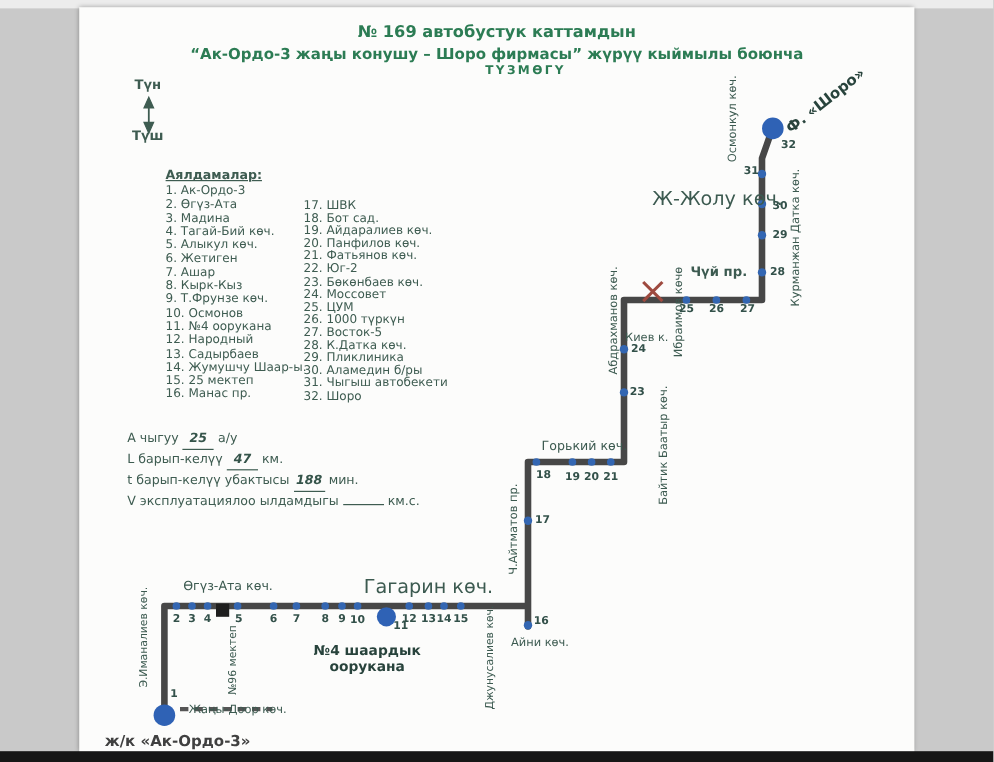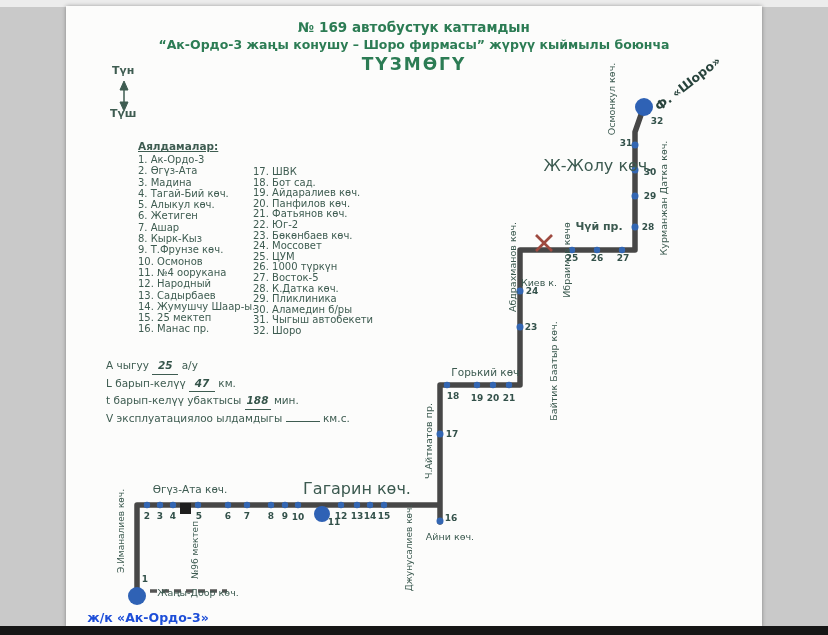--- a/index.html
+++ b/index.html
@@ -5,21 +5,21 @@
   html,body{margin:0;padding:0;background:#c9c9c9;}
   .stage{position:relative;width:828px;height:635px;overflow:hidden;background:#c9c9c9;
          font-family:"DejaVu Sans", sans-serif;}
   .topband{position:absolute;left:0;top:0;width:828px;height:7px;background:#ececec;}
   .page{position:absolute;left:66px;top:6px;width:696px;height:621px;background:#fcfcfb;
         box-shadow:0 0 4px rgba(0,0,0,.35);}
   .bottombar{position:absolute;left:0;top:626px;width:828px;height:9px;background:#161616;}
   .ttl{position:absolute;left:66px;width:696px;text-align:center;color:#2c7c54;font-weight:bold;}
   .ttl1{top:19px;font-size:13.5px;}
   .ttl2{top:37px;font-size:12.5px;}
-  .ttl3{top:54px;font-size:17px;letter-spacing:2px;}
+  .ttl3{top:54px;font-size:10px;letter-spacing:2px;padding-left:24px;}
 
   .compass-label{position:absolute;font-size:11px;color:#3e5c51;font-weight:bold;}
 
   .legend-head{position:absolute;left:138px;top:140px;font-size:10.5px;font-weight:bold;
                text-decoration:underline;color:#3e5c51;}
   .legend-col{position:absolute;color:#3e5c51;font-size:10px;line-height:11.3px;white-space:nowrap;}
 
   .stats{position:absolute;left:106px;top:357px;color:#3e5c51;font-size:10.5px;line-height:16.5px;white-space:nowrap;}
   .stat-val{display:inline-block;min-width:26px;text-align:center;border-bottom:1px solid #3e5c51;
             font-style:italic;font-weight:bold;color:#35544a;}
@@ -158,21 +158,23 @@
   <div class="slabel" style="left:554px;top:371px;--rot:-90deg;font-size:9.5px;">Байтик Баатыр көч.</div>
   <div class="slabel" style="left:487px;top:372px;font-size:10.5px;">Горький көч.</div>
   <div class="slabel" style="left:429px;top:441px;--rot:-90deg;font-size:9.5px;">Ч.Айтматов пр.</div>
   <div class="slabel" style="left:450px;top:537px;font-size:9.5px;">Айни көч.</div>
   <div class="slabel" style="left:409px;top:548px;--rot:-90deg;font-size:9px;">Джунусалиев көч.</div>
   <div class="slabel" style="left:357px;top:489px;font-size:16px;">Гагарин көч.</div>
   <div class="slabel" style="left:190px;top:489px;font-size:10.5px;">Өгүз-Ата көч.</div>
   <div class="slabel" style="left:121px;top:531px;--rot:-90deg;font-size:9px;">Э.Иманалиев көч.</div>
   <div class="slabel" style="left:195px;top:550px;--rot:-90deg;font-size:9px;">№96 мектеп</div>
   <div class="slabel" style="left:198px;top:593px;font-size:9.5px;">Жаңы-Доор көч.</div>
-  <div class="slabel" style="left:148px;top:618px;font-size:12.5px;font-weight:bold;color:#1d4ed8;">ж/к «Ак-Ордо-3»</div>
+  <div class="slabel" style="left:148px;top:618px;font-size:12.5px;font-weight:bold;color:#404040;">ж/к «Ак-Ордо-3»</div>
+  <div class="slabel" style="left:306px;top:549px;font-size:11.5px;font-weight:bold;color:#28433c;">№4 шаардык
+оорукана</div>
 
   <div class="snum" style="left:145px;top:579px;">1</div>
   <div class="snum" style="left:147px;top:516px;">2</div>
   <div class="snum" style="left:160px;top:516px;">3</div>
   <div class="snum" style="left:173px;top:516px;">4</div>
   <div class="snum" style="left:199px;top:516px;">5</div>
   <div class="snum" style="left:228px;top:516px;">6</div>
   <div class="snum" style="left:247px;top:516px;">7</div>
   <div class="snum" style="left:271px;top:516px;">8</div>
   <div class="snum" style="left:285px;top:516px;">9</div>

